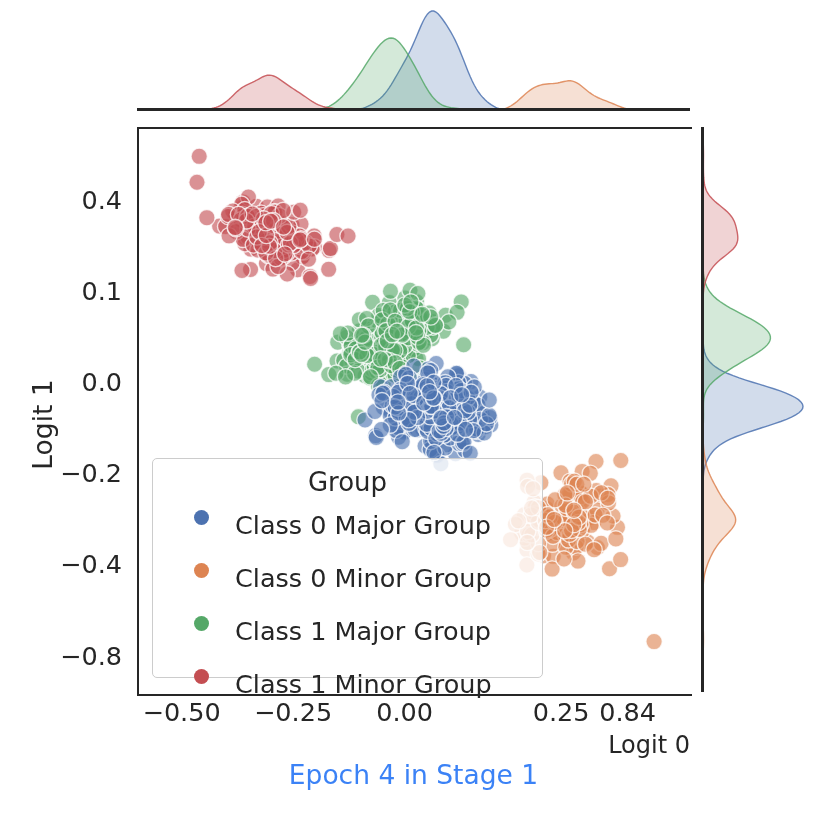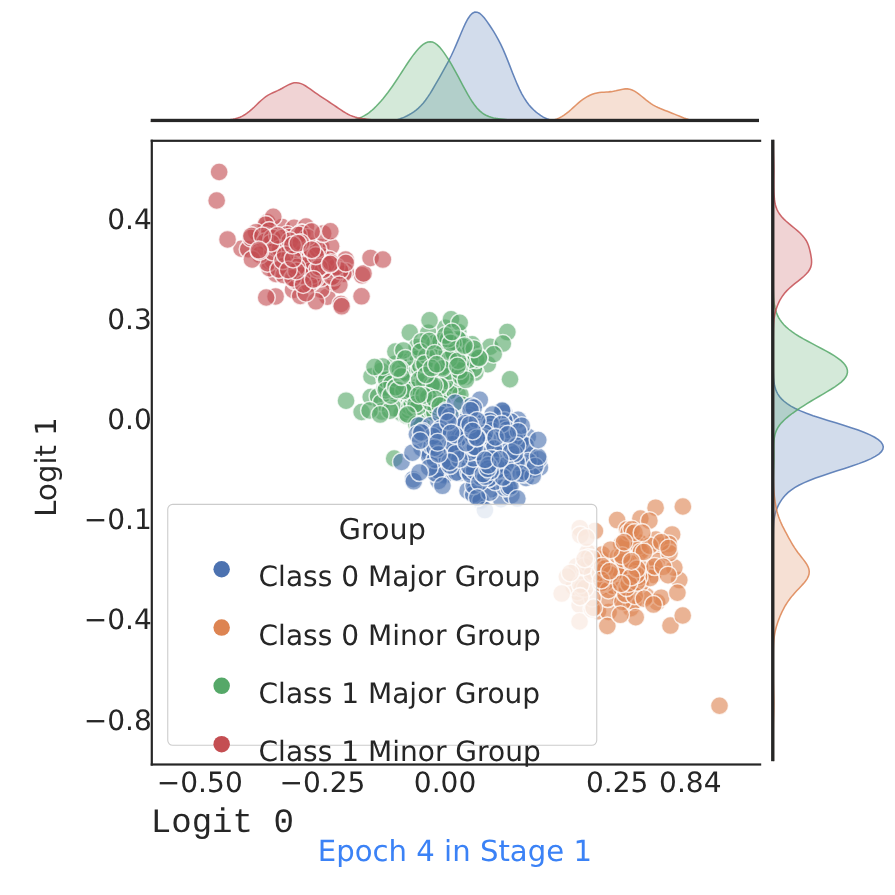--- a/index.html
+++ b/index.html
@@ -88,33 +88,31 @@
   .ytick {
     transform: translateY(-50%);
     right: 814px;
     text-align: right;
   }
   #ytick-holder .ytick {
     right: auto;
     left: 0;
     width: 122px;
     text-align: right;
-    padding-left: 16px;
   }
 
   
   #xlabel {
     position: absolute;
     left: 137px;
     top: 731px;
     width: 553px;
-    text-align: left;
-    font-size: 31px;
+    text-align: right;
+    font-size: 24px;
     color: #262626;
-    font-family: Liberation Mono, monospace;
   }
   #caption {
     position: absolute;
     left: 137px;
     top: 759px;
     width: 553px;
     text-align: center;
     font-size: 26.5px;
     color: #3b82f6;
   }
@@ -1268,23 +1266,23 @@
   <div id="xtick-holder">
       <div class="tick-label xtick" style="left: 181.597px;">−0.50</div>
       <div class="tick-label xtick" style="left: 293.089px;">−0.25</div>
       <div class="tick-label xtick" style="left: 404.581px;">0.00</div>
       <div class="tick-label xtick" style="left: 516.073px; margin-left: 45px;">0.25</div>
       <div class="tick-label xtick" style="left: 627.565px;">0.84</div>
     </div>
 
   <div id="ytick-holder">
       <div class="tick-label ytick" style="top: 199.903px;">0.4</div>
-      <div class="tick-label ytick" style="top: 291.032px;">0.3</div>
+      <div class="tick-label ytick" style="top: 291.032px;">0.1</div>
       <div class="tick-label ytick" style="top: 382.161px;">0.0</div>
-      <div class="tick-label ytick" style="top: 473.29px;">−0.1</div>
+      <div class="tick-label ytick" style="top: 473.29px;">−0.2</div>
       <div class="tick-label ytick" style="top: 564.419px;">−0.4</div>
       <div class="tick-label ytick" style="top: 655.548px;">−0.8</div>
     </div>
 
   <div id="xlabel">Logit 0</div>
   <div id="caption">Epoch 4 in Stage 1</div>
   <div id="ylabel">Logit 1</div>
 
   <div id="legend" style="z-index: 5;">
     <div id="legend-title">Group</div>

